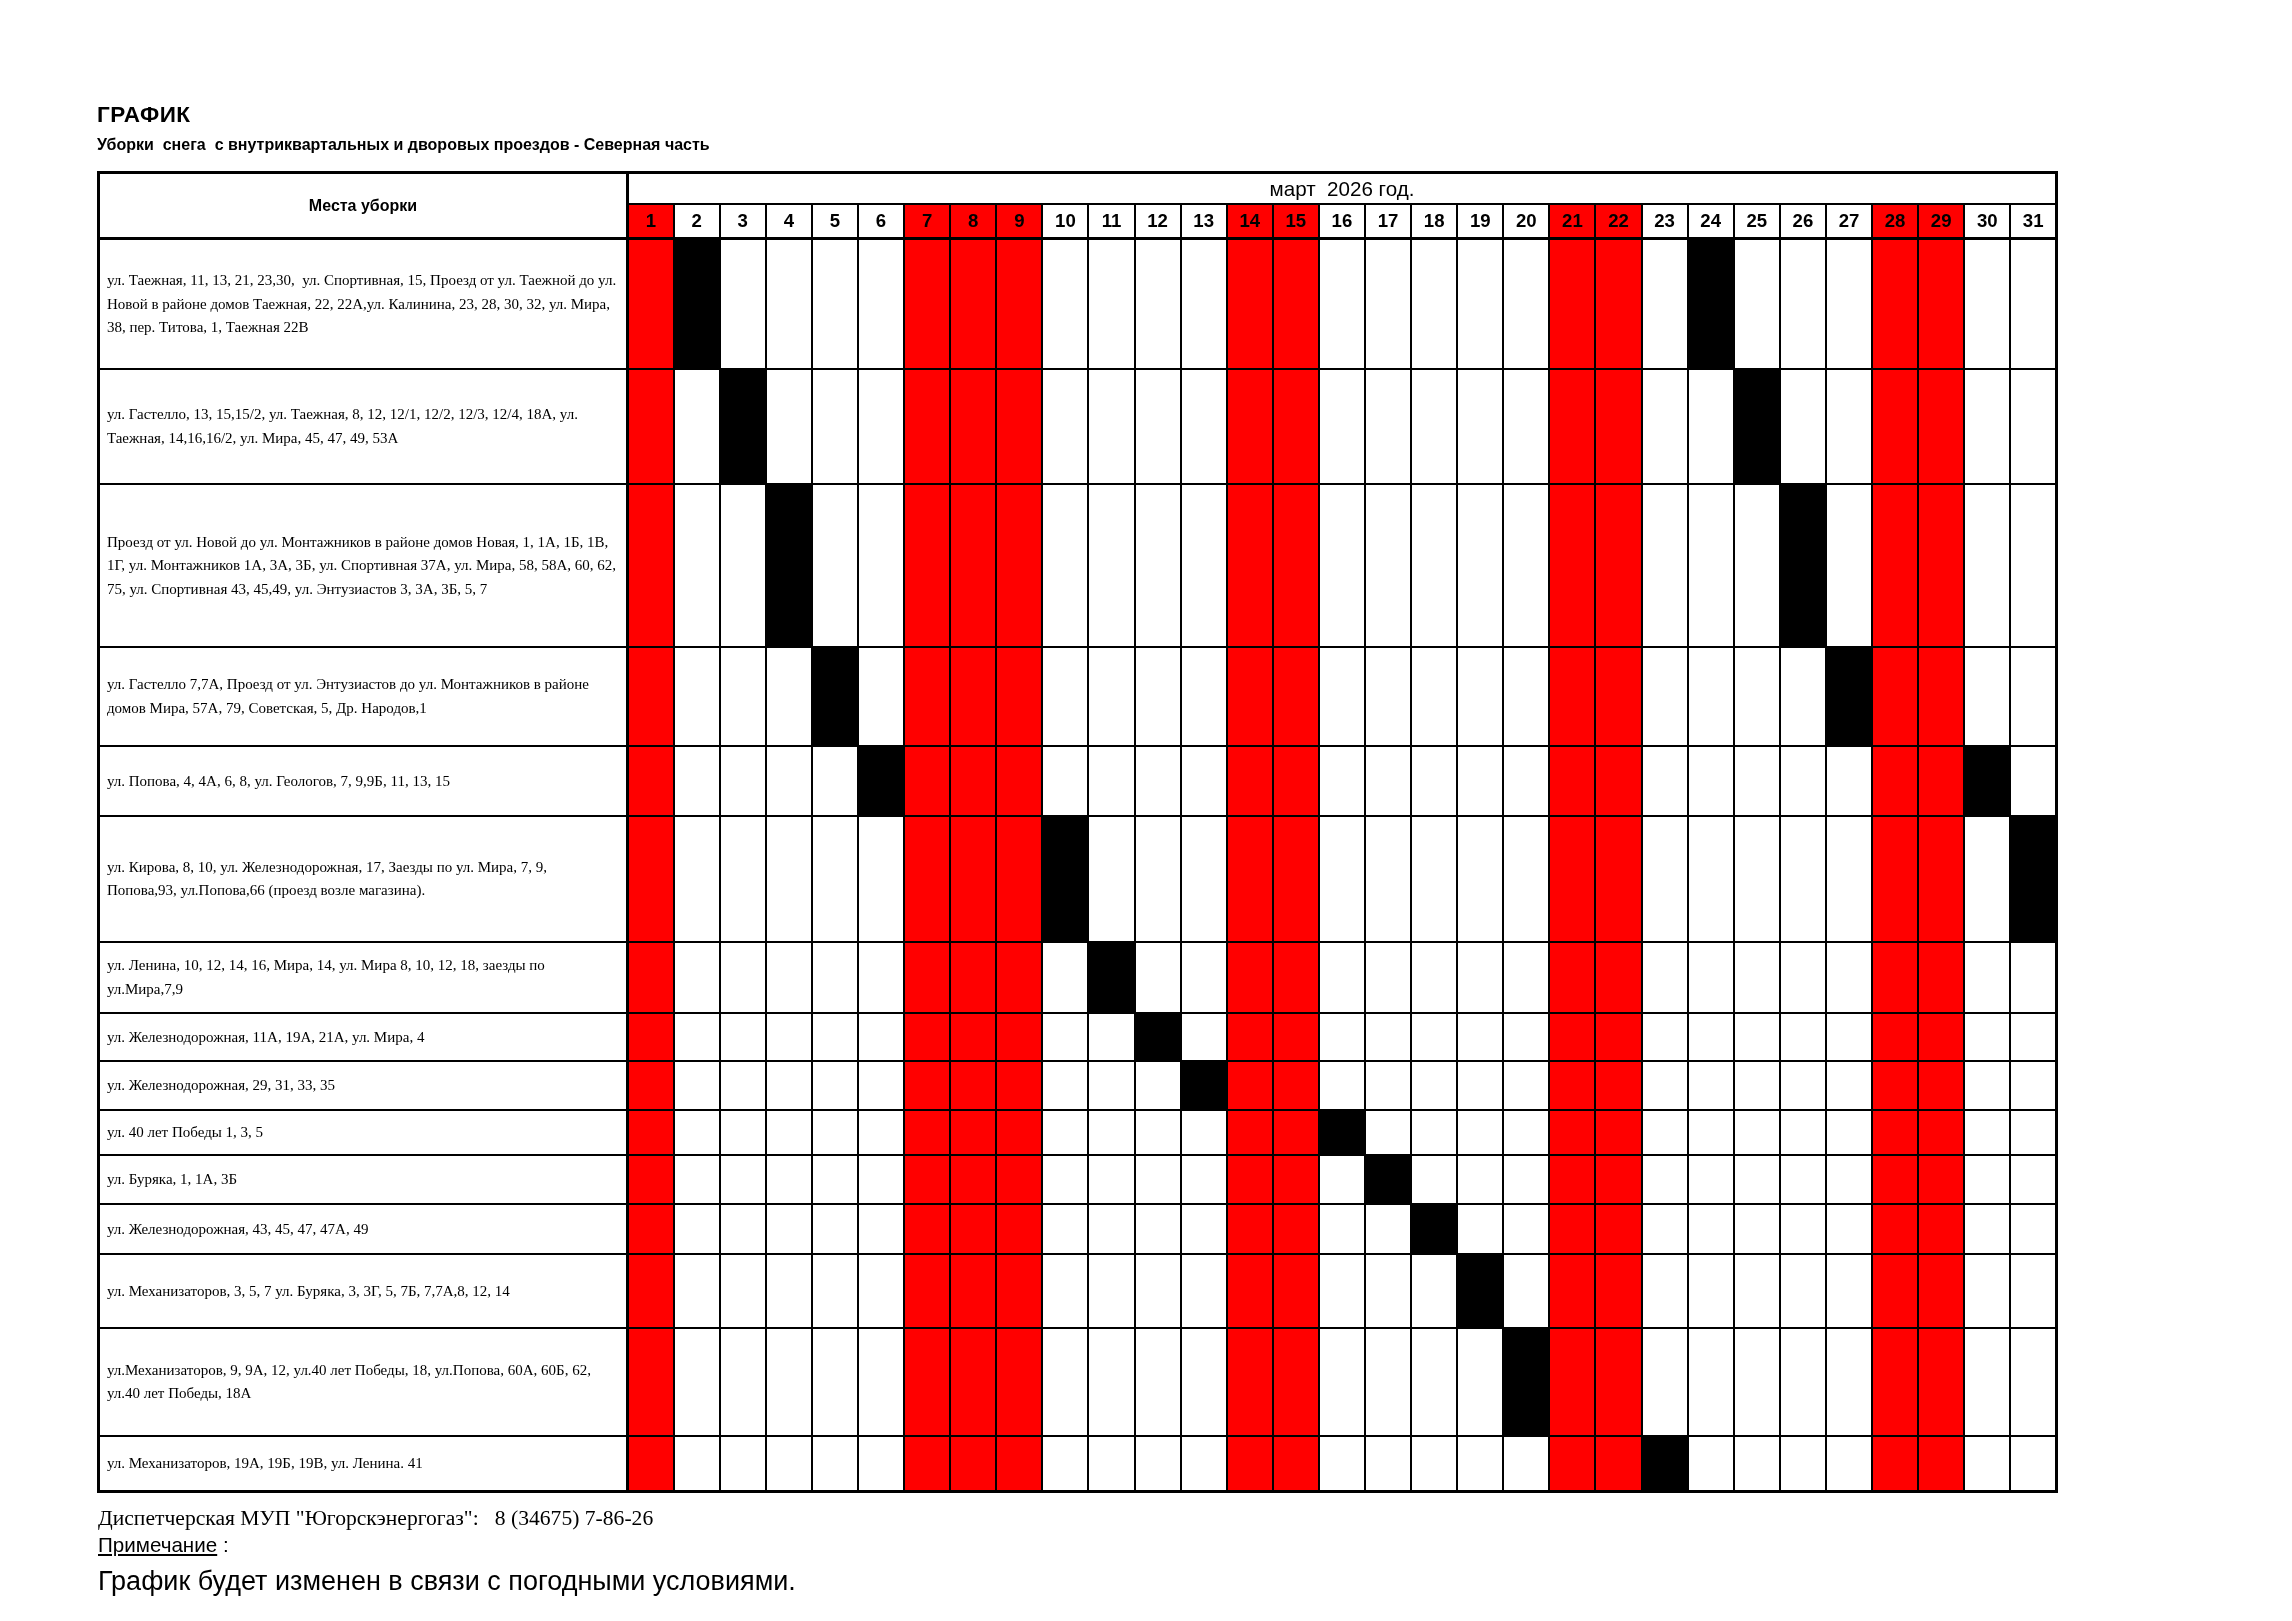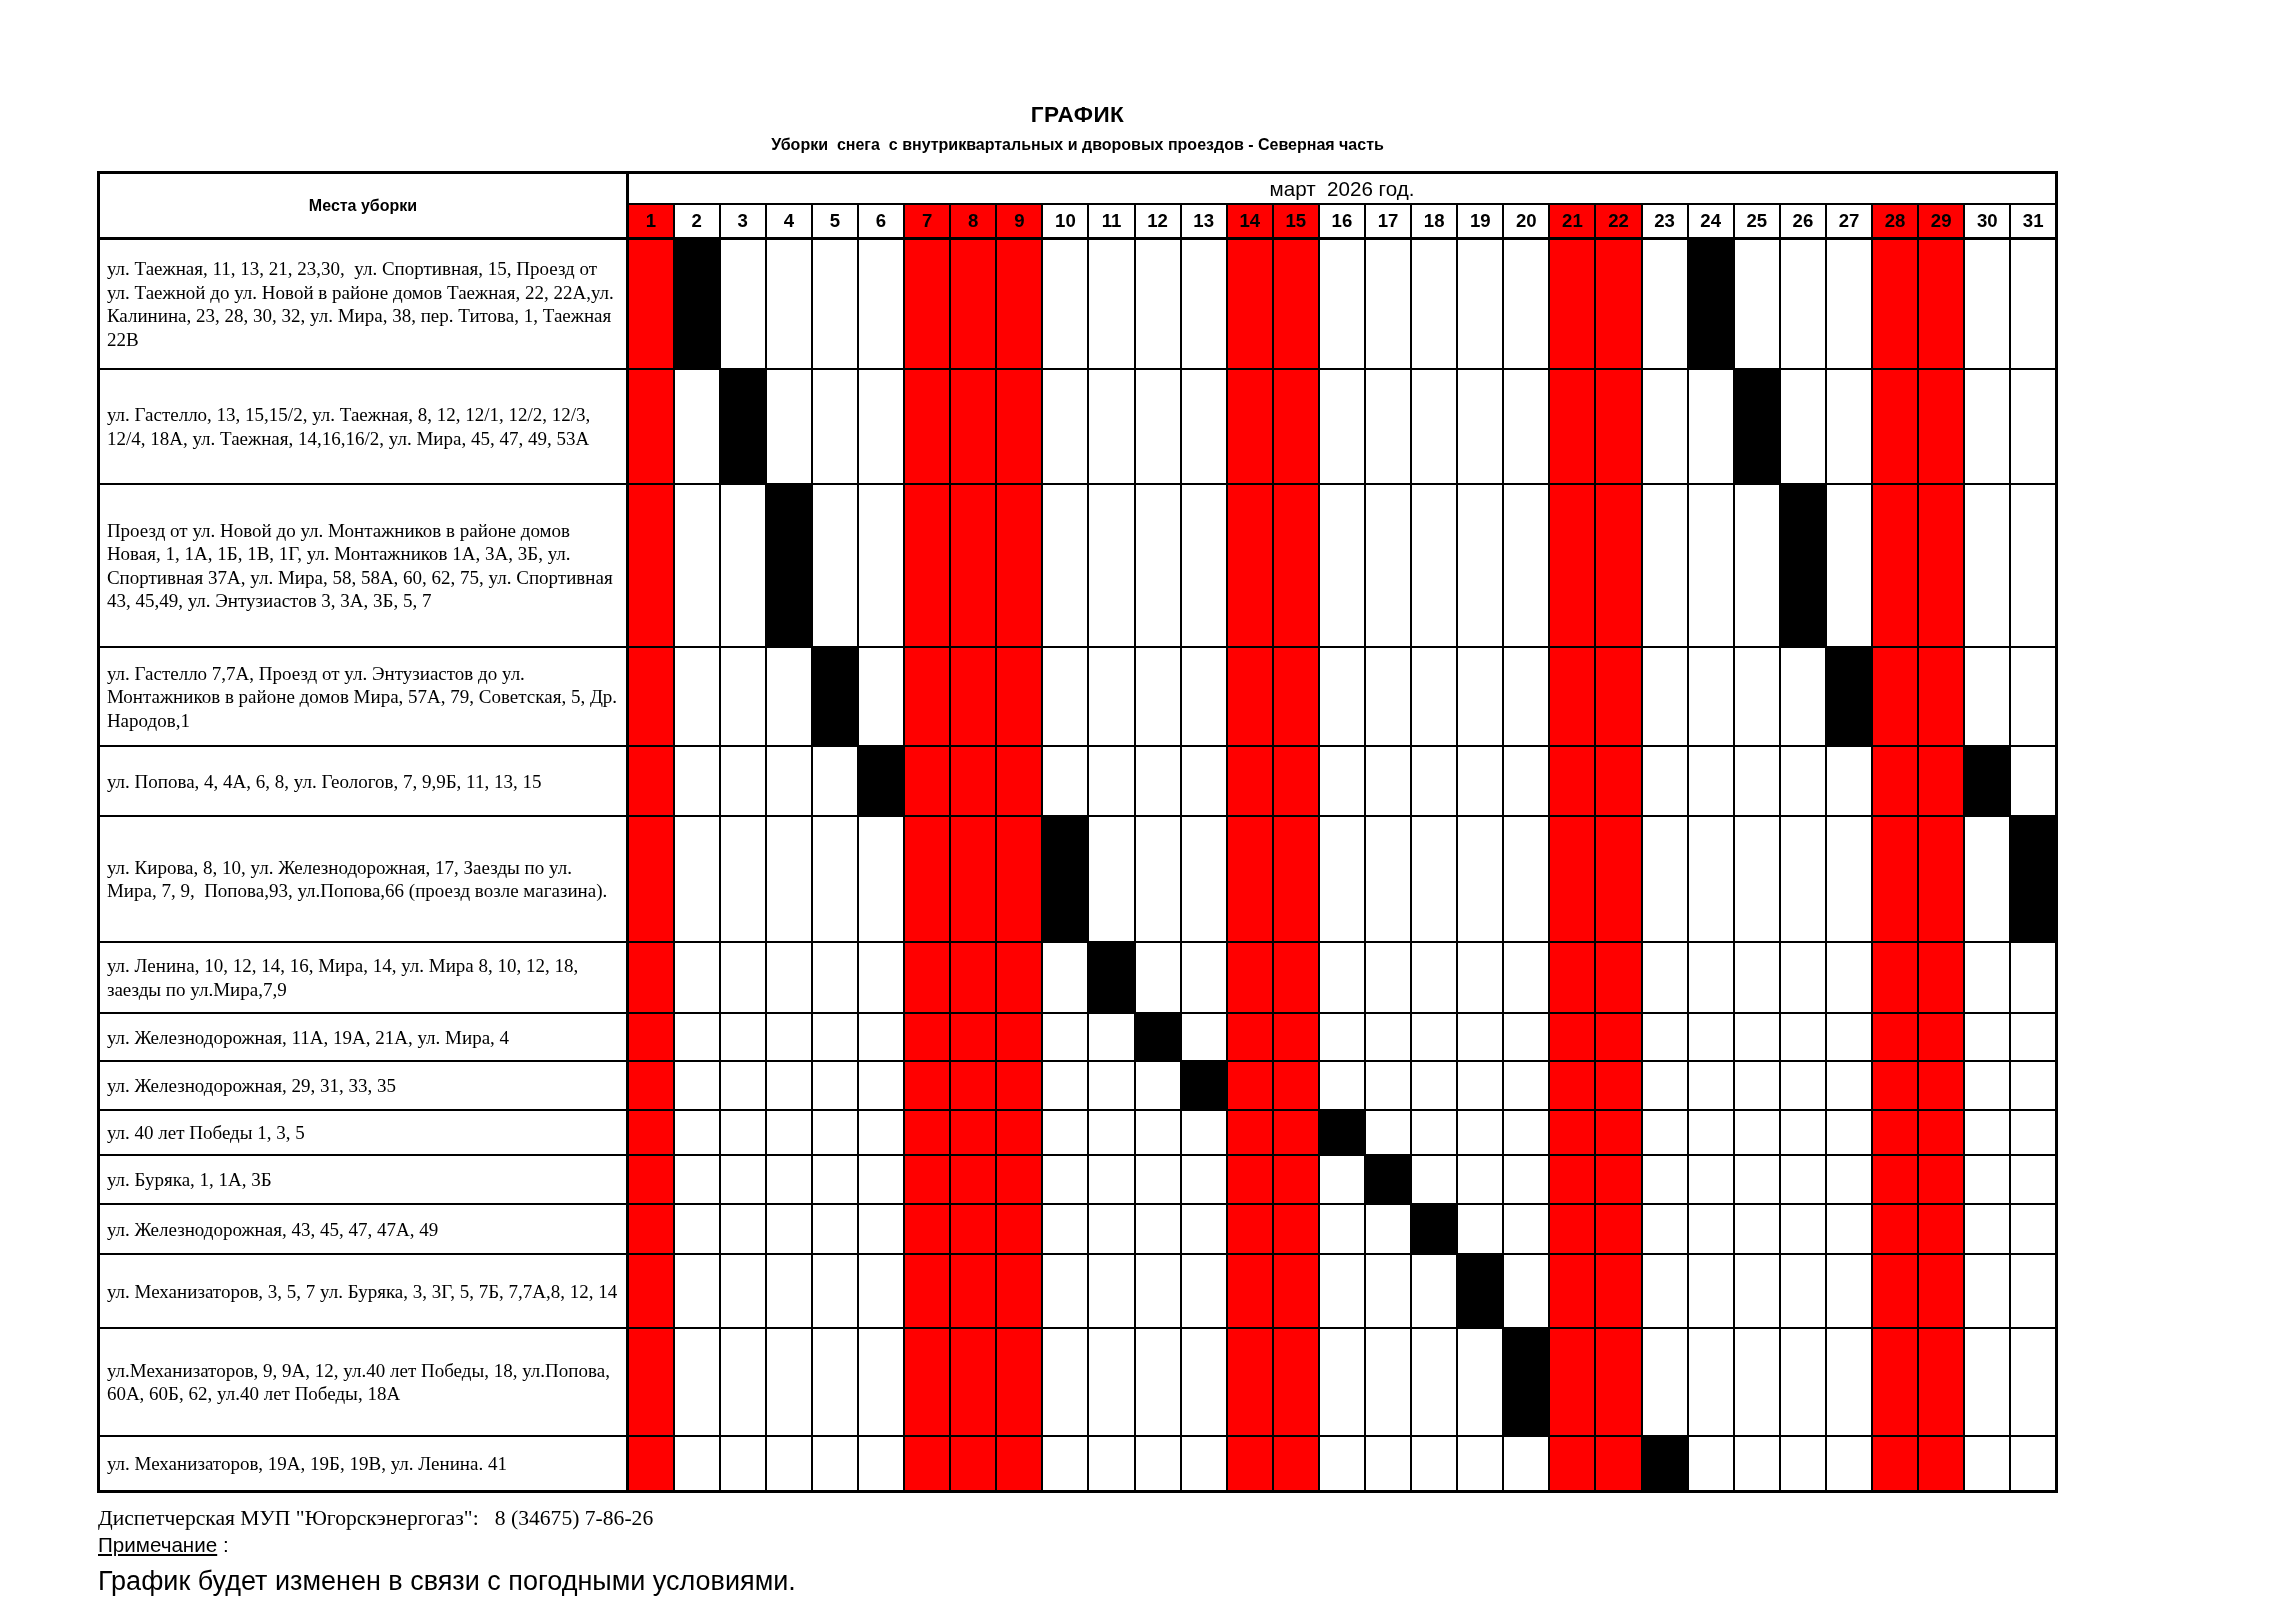--- a/index.html
+++ b/index.html
@@ -1,21 +1,21 @@
 <!DOCTYPE html>
 <html style="--red: #FF0000; --black: #000000;"><head>
 <meta charset="utf-8">
 <style>
   html,body{margin:0;padding:0}
   body{
     width:2293px;height:1621px;overflow:hidden;
     background:#ffffff;color:#000;
     font-family:"Liberation Sans",sans-serif;
   }
-  .titles{margin:102px 0 0 97px;width:1961px;text-align:center}
+  .titles{margin:102px 0 0 97px;width:1961px;text-align:left}
   .title{font-size:22.5px;font-weight:bold;letter-spacing:0.5px}
   .subtitle{font-size:16px;font-weight:bold;margin-top:7.8px;white-space:pre-wrap}
 
   table.schedule{
     border-collapse:collapse;table-layout:fixed;
     width:1961px;margin:17.6px 0 0 97px;
     border:3.9px solid #000;
   }
   col.places{width:529px}
   th,td{border:2px solid #000;padding:0;overflow:hidden}
@@ -26,21 +26,21 @@
   tr.month-row th.month-header{
     height:29px;font-size:20.6px;font-weight:normal;text-align:center;vertical-align:middle;
     border-bottom:2.9px solid #000;white-space:pre-wrap;
   }
   tr.days-row th{
     height:32px;font-size:18.6px;font-weight:bold;text-align:center;vertical-align:middle;
     border-bottom:3.9px solid #000;
   }
   tbody td{border-top:2.9px solid #000;border-bottom:2.9px solid #000}
   td.place-label{
-    font-family:"Liberation Serif",serif;font-size:19px;line-height:23.5px;
+    font-family:"Liberation Serif",serif;font-size:15px;line-height:23.5px;
     text-align:left;vertical-align:middle;padding:2px 7.8px 2px 6.9px;
     border-right:3.9px solid #000;white-space:pre-wrap;
   }
   .red{background:var(--red,#FF0000)}
   .black{background:var(--black,#000000)}
 
   tbody tr:nth-child(1)  td{height:124px}
   tbody tr:nth-child(2)  td{height:109px}
   tbody tr:nth-child(3)  td{height:157px}
   tbody tr:nth-child(4)  td{height:93px}

